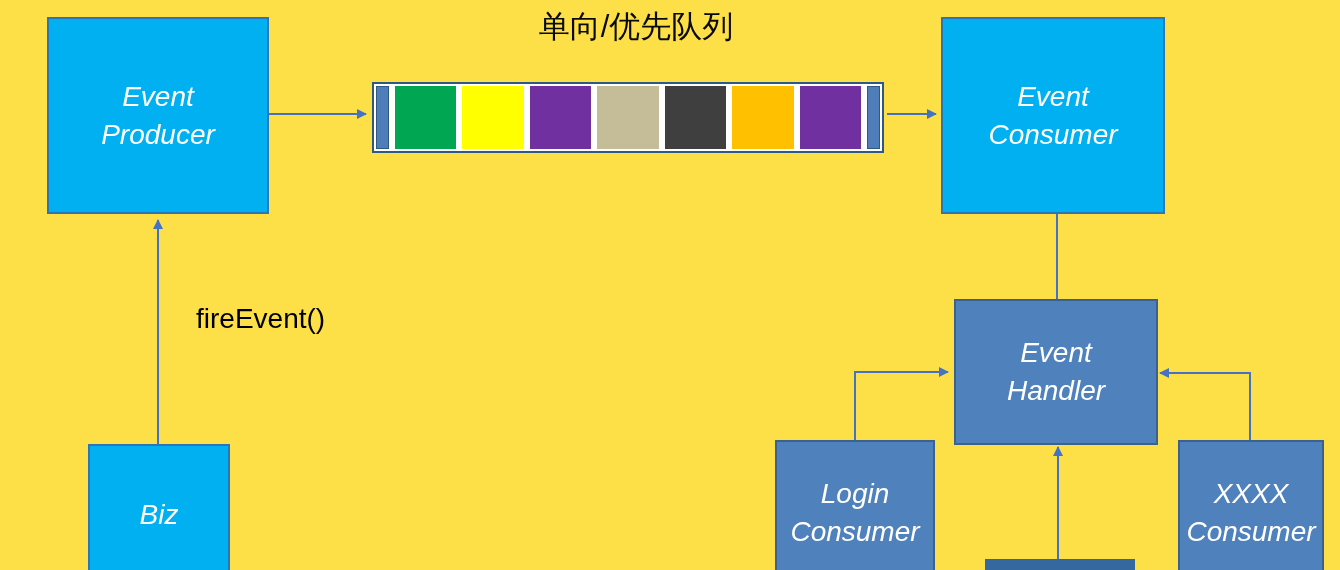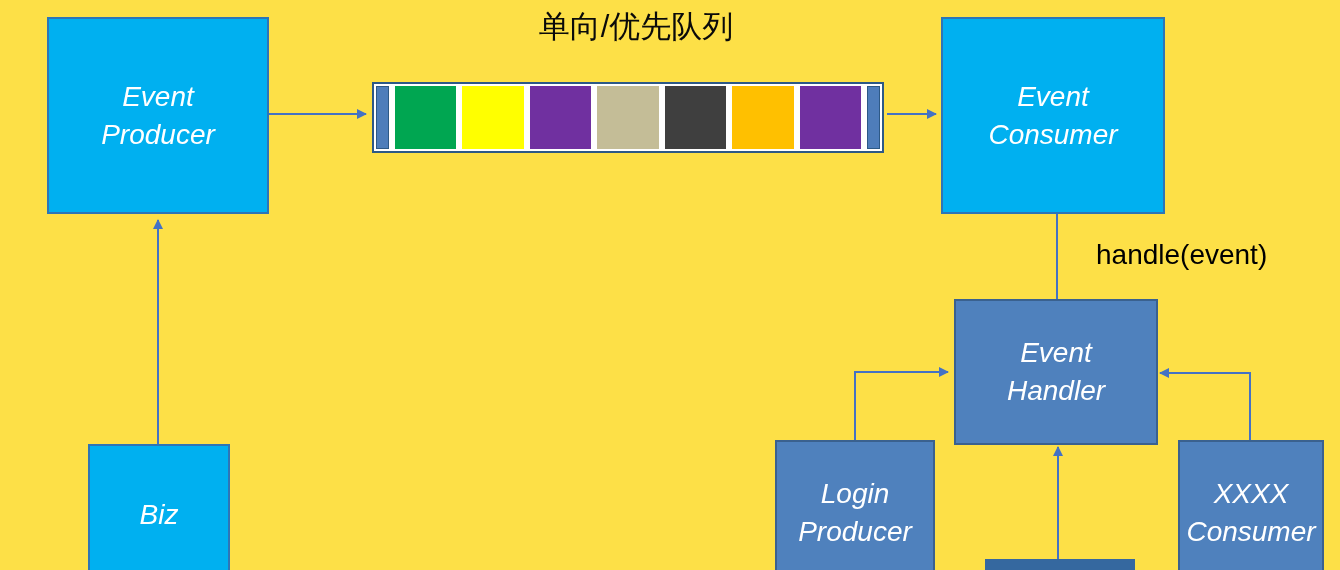--- a/index.html
+++ b/index.html
@@ -95,33 +95,33 @@
     <span>Biz</span>
   </div>
 
   <div class="node steel" style="left: 954px; top: 299px; width: 204px; height: 146px; background: rgb(79, 129, 189);">
     <span>Event
 Handler</span>
   </div>
 
   <div class="node steel" style="left: 775px; top: 440px; width: 160px; height: 146px; background: rgb(79, 129, 189);">
     <span>Login
-Producer</span>
+Consumer</span>
   </div>
 
   <div class="node steel" style="left: 1178px; top: 440px; width: 146px; height: 146px; background: rgb(79, 129, 189);">
     <span>XXXX
 Consumer</span>
   </div>
 
   <div class="node" style="left: 985px; top: 559px; width: 150px; height: 20px; background: rgb(53, 104, 159);">
   </div>
 
+  <div class="freelabel" style="left:196px;top:303px;">fireEvent()</div>
 
-  <div class="freelabel" style="left:1096px;top:239px;">handle(event)</div>
 
   <svg class="arrows" width="1340" height="570" viewBox="0 0 1340 570">
     <defs>
       <marker id="ah" markerWidth="12" markerHeight="12" refX="9" refY="5" orient="auto" markerUnits="userSpaceOnUse">
         <path d="M0,0 L10,5 L0,10 Z" fill="#4472C4"></path>
       </marker>
     </defs>
 
     <line x1="269" y1="114" x2="366" y2="114" stroke="#4472C4" stroke-width="2" marker-end="url(#ah)"></line>
 

